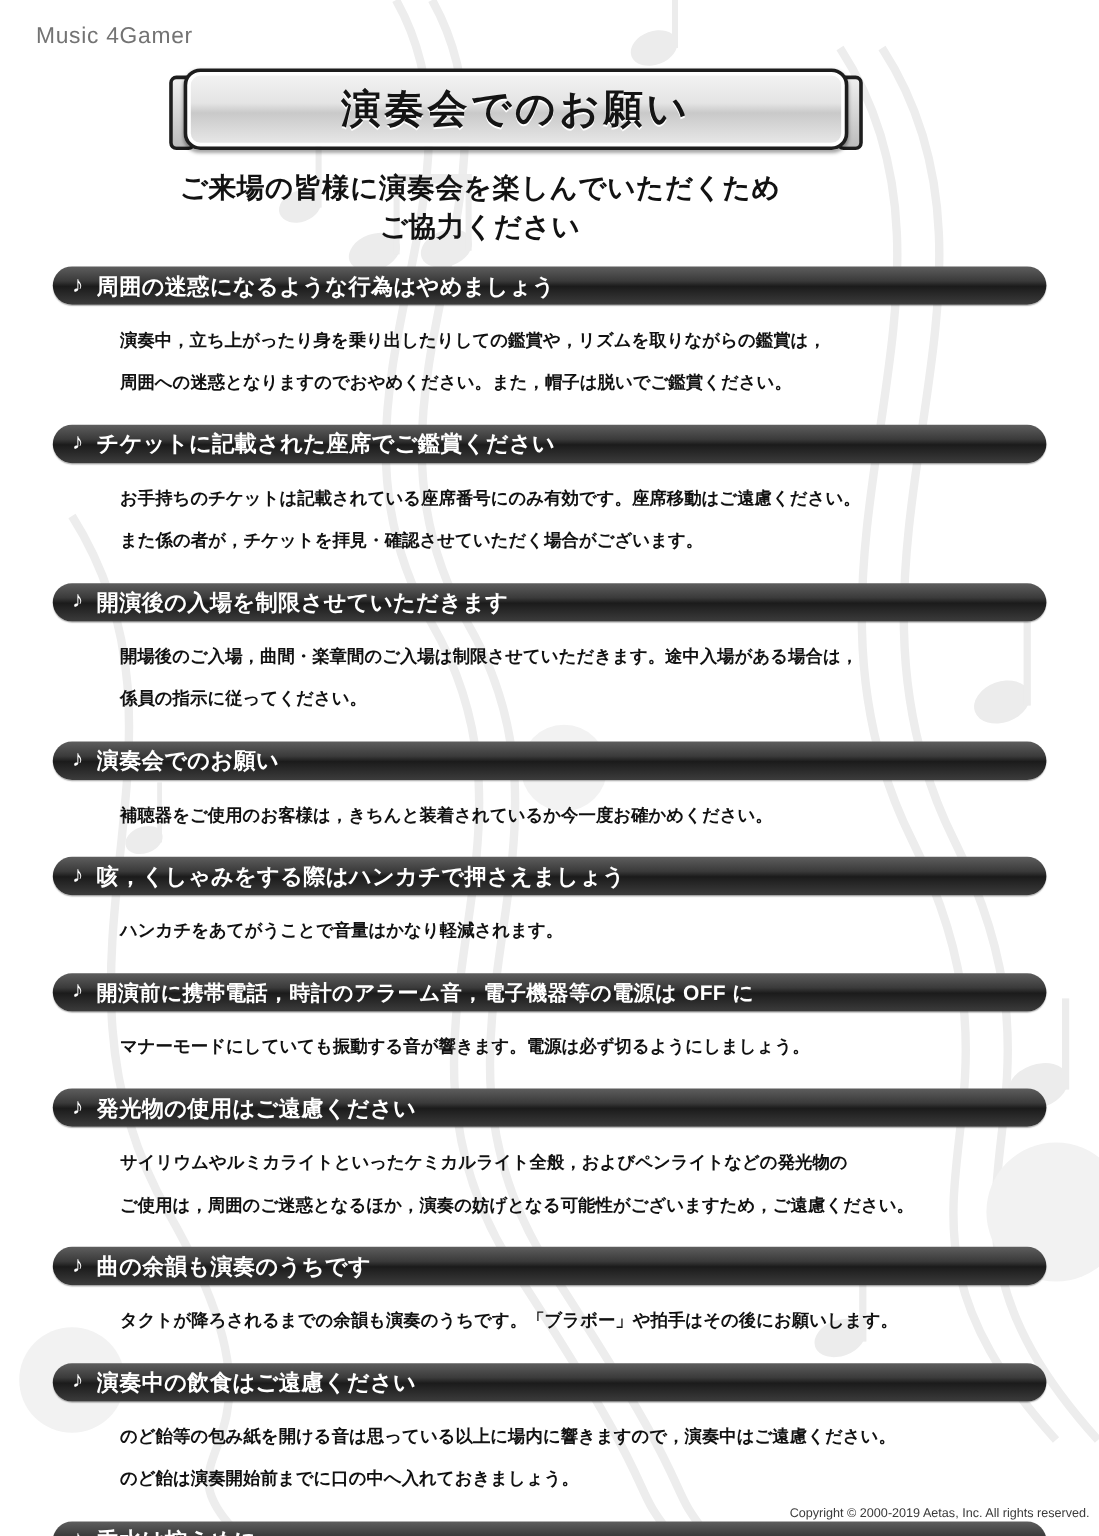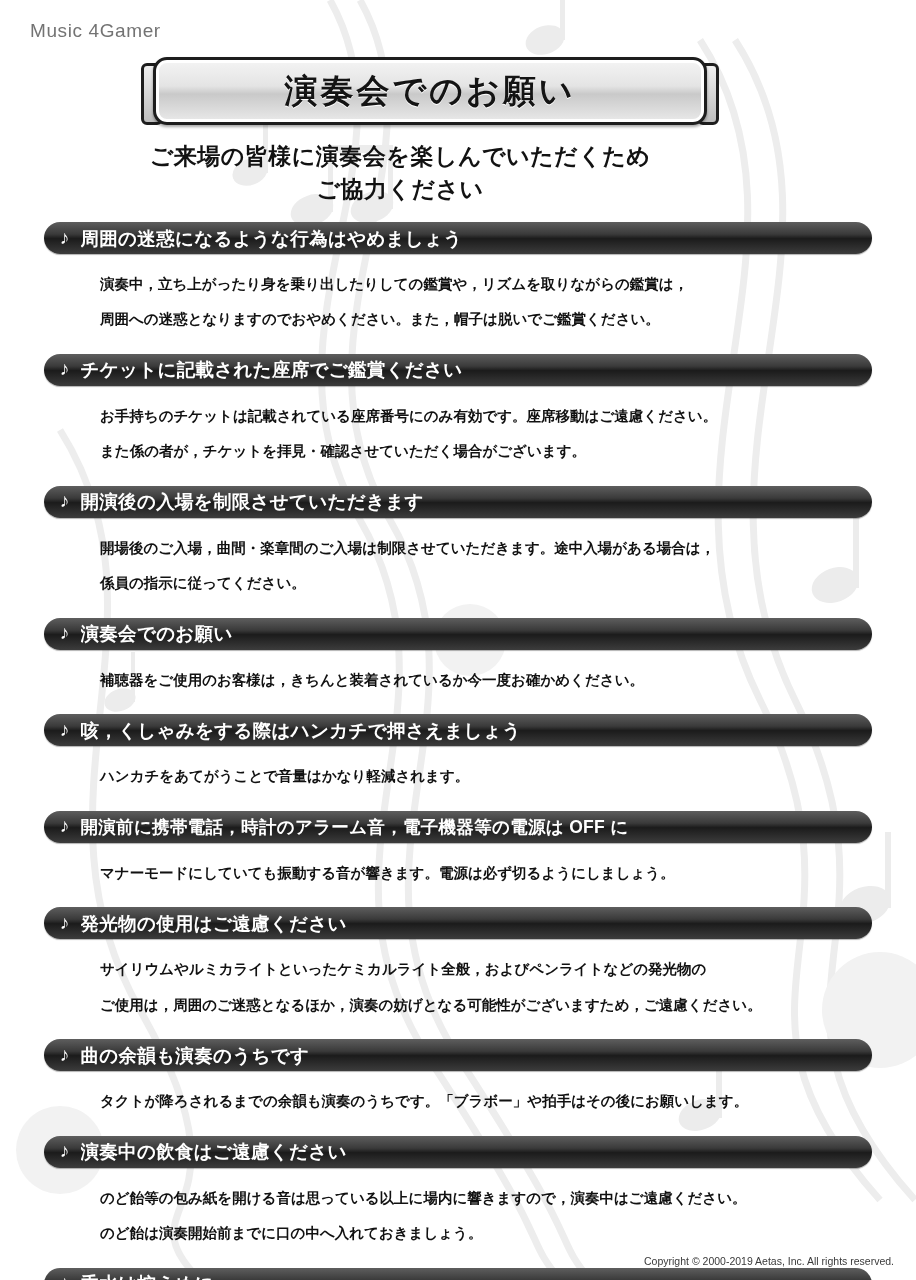--- a/index.html
+++ b/index.html
@@ -137,21 +137,21 @@
     font-weight: bold;
     line-height: 1.62;
     color: #111;
     letter-spacing: 0;
   }
   .rule-body p { margin: 12px; }
 
   
   .copyright {
     position: absolute;
-    right: 22px;
+    right: 8px;
     bottom: 13px;
     font-size: 10.5px;
     color: #3a3a3a;
     z-index: 4;
     margin-left: 16px;
   }
 </style>
 </head>
 <body>
 

